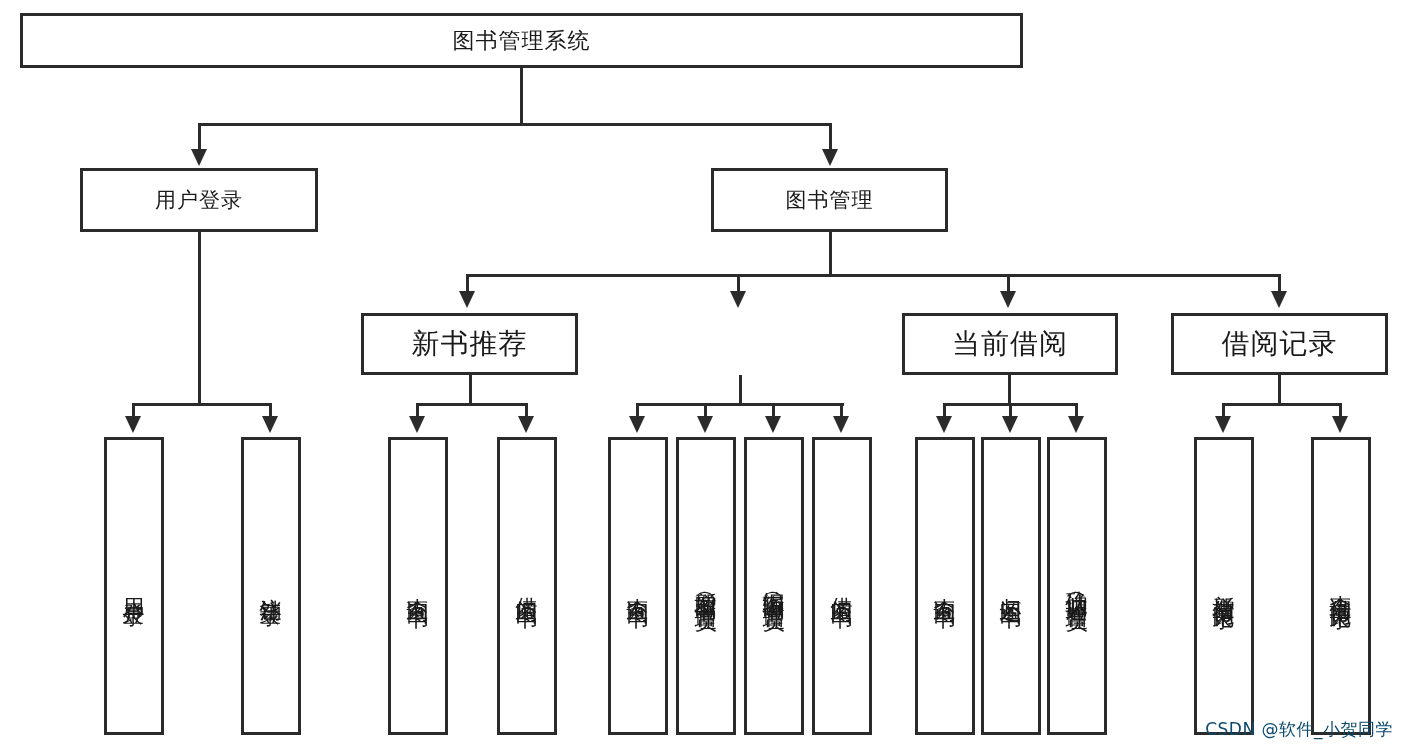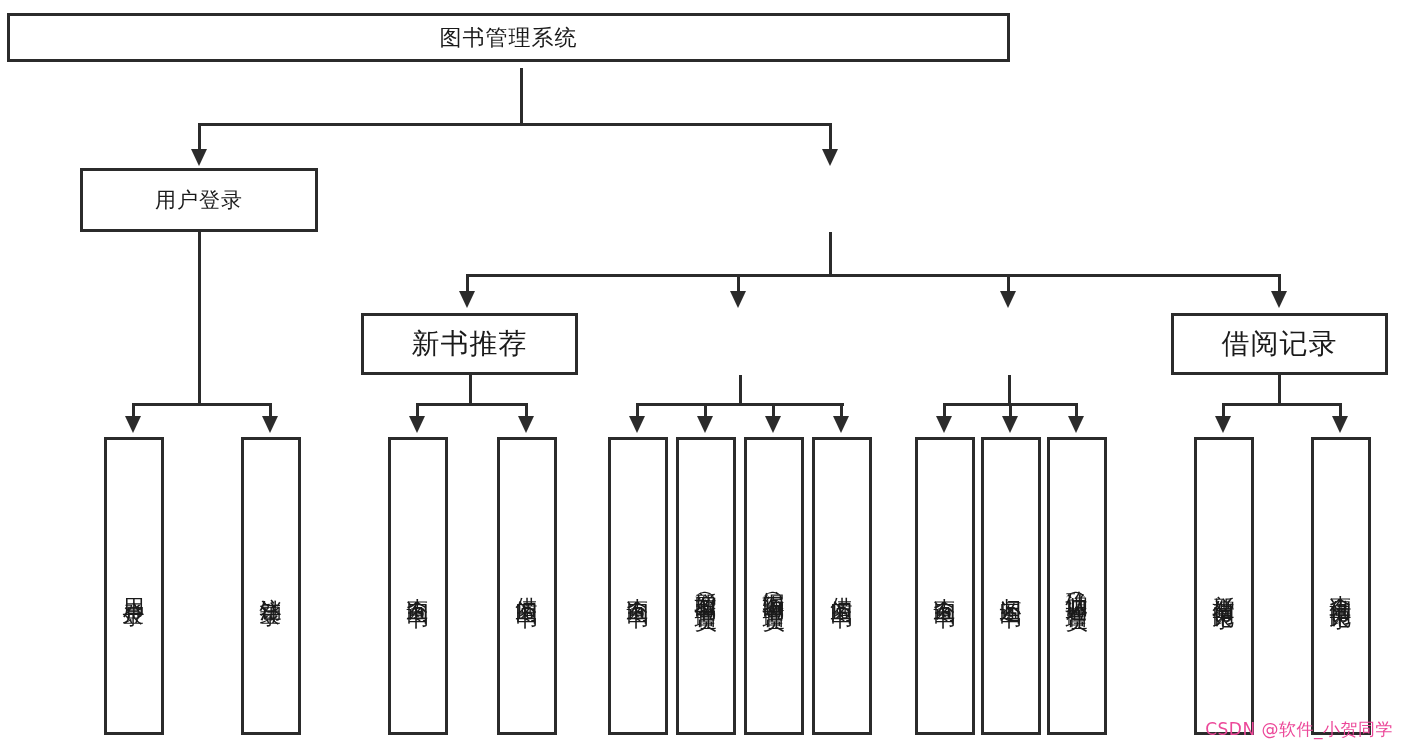--- a/index.html
+++ b/index.html
@@ -29,21 +29,21 @@
     color: #1a1a1a;
     z-index: 3;
   }
   .box .label {
     display: block;
     text-align: center;
     line-height: 1.18;
     letter-spacing: 1px;
   }
   
-  .box-root { left: 7px; top: 13px; width: 1003px; height: 49px; }
+  .box-root { left: 20px; top: 13px; width: 1003px; height: 55px; }
   .box-root .label { font-size: 22px; }
   
   .box-l2 { height: 64px; }
   .box-l2 .label { font-size: 21px; }
   
   .box-l3 { height: 62px; }
   .box-l3 .label { font-size: 28px; }
   
   .box-leaf {
     top: 437px;
@@ -76,21 +76,21 @@
     border-right: 8px solid transparent;
     border-top: 17px solid #2b2b2b;
     z-index: 2;
   }
   
   .watermark {
     position: absolute;
     right: 12px;
     bottom: 6px;
     font-size: 17px;
-    color: #ec4899;
+    color: #0c4a6e;
     letter-spacing: 0.5px;
     z-index: 5;
     white-space: nowrap;
   }
 </style>
 </head>
 <body>
 
 <div id="diagram">
 
@@ -100,20 +100,23 @@
 
   <div class="vline" style="left:520px; top:68px; height:55px;"></div>
   <div class="hline" style="left:198px; top:123px; width:634px;"></div>
   <div class="vline" style="left:198px; top:123px; height:28px;"></div>
   <div class="arrow" style="left:191px; top:149px;"></div>
   <div class="vline" style="left:829px; top:123px; height:28px;"></div>
   <div class="arrow" style="left:822px; top:149px;"></div>
 
   <div class="box box-l2" style="left:80px; top:168px; width:238px;">
     <span class="label">用户登录</span>
+  </div>
+  <div class="box box-l2" style="left:711px; top:168px; width:237px;">
+    <span class="label">图书管理</span>
   </div>
 
   <div class="vline" style="left:198px; top:232px; height:171px;"></div>
   <div class="hline" style="left:132px; top:403px; width:140px;"></div>
   <div class="vline" style="left:132px; top:403px; height:15px;"></div>
   <div class="arrow" style="left:125px; top:416px;"></div>
   <div class="vline" style="left:269px; top:403px; height:15px;"></div>
   <div class="arrow" style="left:262px; top:416px;"></div>
 
   <div class="vline" style="left:829px; top:232px; height:42px;"></div>
@@ -123,20 +126,23 @@
   <div class="vline" style="left:737px; top:274px; height:19px;"></div>
   <div class="arrow" style="left:730px; top:291px;"></div>
   <div class="vline" style="left:1007px; top:274px; height:19px;"></div>
   <div class="arrow" style="left:1000px; top:291px;"></div>
   <div class="vline" style="left:1278px; top:274px; height:19px;"></div>
   <div class="arrow" style="left:1271px; top:291px;"></div>
 
   <div class="box box-l3" style="left:361px; top:313px; width:217px;">
     <span class="label">新书推荐</span>
   </div>
+  <div class="box box-l3" style="left:902px; top:313px; width:216px;">
+    <span class="label">当前借阅</span>
+  </div>
   <div class="box box-l3" style="left:1171px; top:313px; width:217px;">
     <span class="label">借阅记录</span>
   </div>
 
   <div class="vline" style="left:469px; top:375px; height:28px;"></div>
   <div class="hline" style="left:416px; top:403px; width:112px;"></div>
   <div class="vline" style="left:416px; top:403px; height:15px;"></div>
   <div class="arrow" style="left:409px; top:416px;"></div>
   <div class="vline" style="left:525px; top:403px; height:15px;"></div>
   <div class="arrow" style="left:518px; top:416px;"></div>

